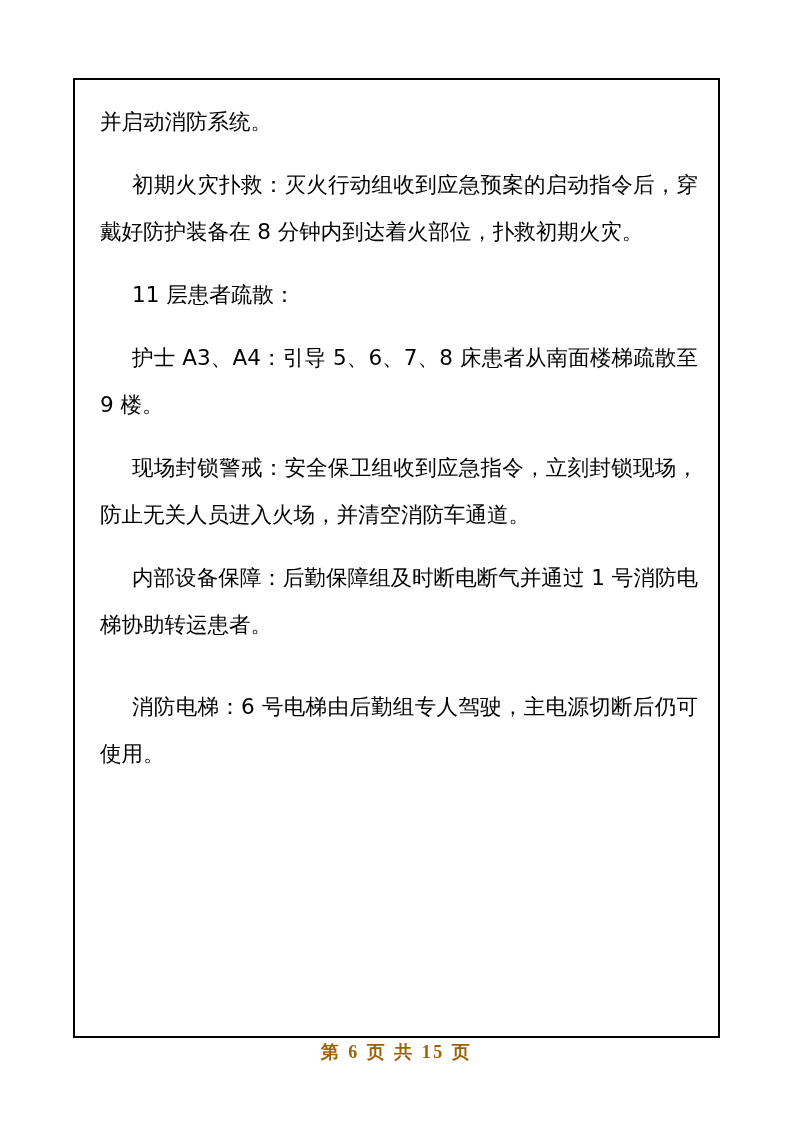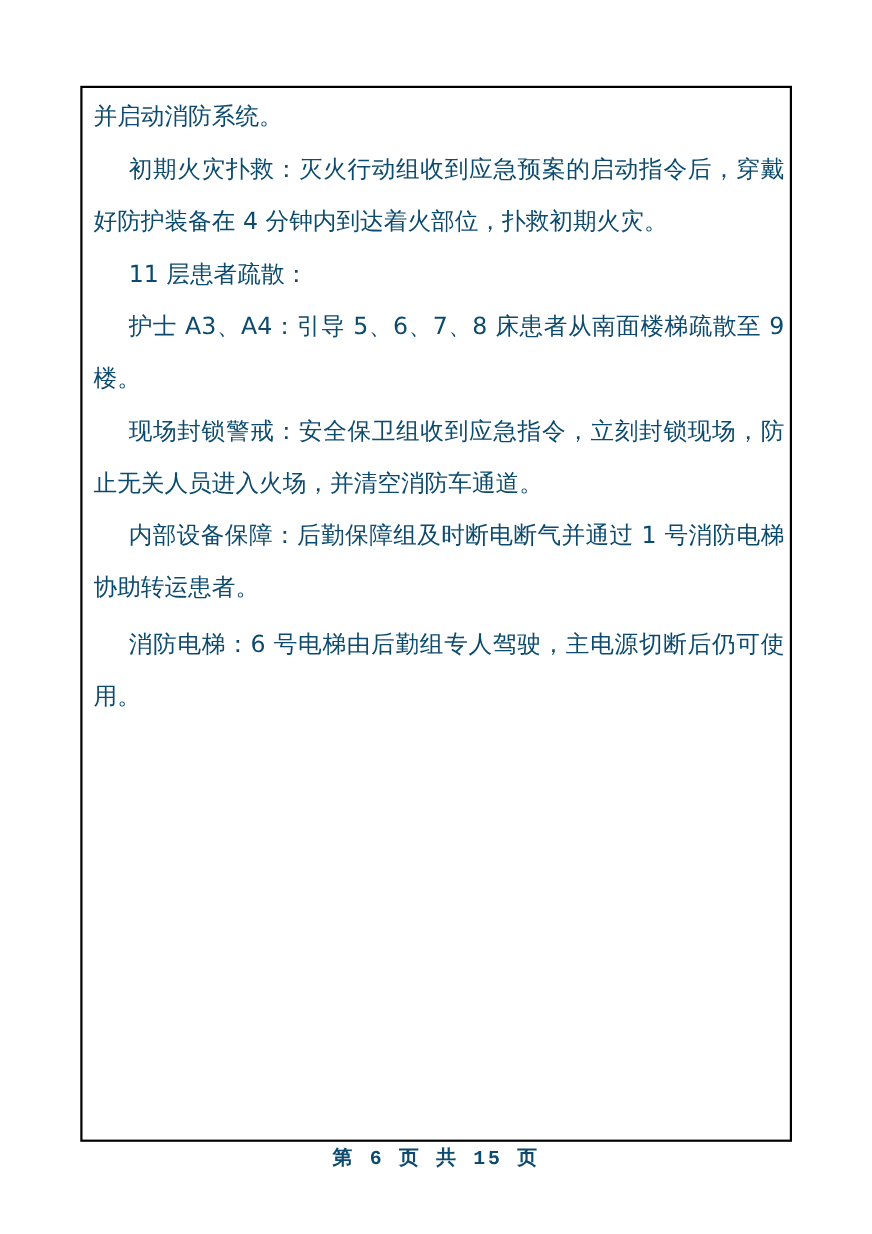--- a/index.html
+++ b/index.html
@@ -40,24 +40,24 @@
   #body-text {
     position: absolute;
     left: 9px;
     top: 2px;
     width: 630px;
   }
 
   .para {
     font-size: 21.5px;
     line-height: 47px;
-    color: #0c4a6e;
+    color: #000000;
     text-align: justify;
     text-justify: inter-ideograph;
-    margin: 1px;
+    margin: 16px;
     letter-spacing: 0px;
     word-break: break-all;
   }
 
   .para.indent {
     text-indent: 32px;
   }
 
   .para.tight {
     line-height: 40px;
@@ -79,38 +79,38 @@
   #footer {
     position: absolute;
     left: 0;
     top: 1040px;
     width: 793px;
     text-align: center;
   }
 
   #footer .footer-text {
     display: inline-block;
-    font-family: Liberation Mono, monospace;
+    font-family: Liberation Serif, serif;
     font-weight: bold;
     font-size: 18px;
     letter-spacing: 2.5px;
-    color: #0c4a6e;
+    color: #a16207;
   }
 </style>
 </head>
 <body>
 
 <div id="page">
 
   <div id="content-frame">
     <div id="body-text">
 
       <p class="para">并启动消防系统。</p>
 
-      <p class="para indent">初期火灾扑救：灭火行动组收到应急预案的启动指令后，穿戴好防护装备在 4 分钟内到达着火部位，扑救初期火灾。</p>
+      <p class="para indent">初期火灾扑救：灭火行动组收到应急预案的启动指令后，穿戴好防护装备在 8 分钟内到达着火部位，扑救初期火灾。</p>
 
       <p class="para indent">11 层患者疏散：</p>
 
 
 
       <p class="para indent">护士 A3、A4：引导 5、6、7、8 床患者从南面楼梯疏散至 9 楼。</p>
 
       <p class="para indent">现场封锁警戒：安全保卫组收到应急指令，立刻封锁现场，防止无关人员进入火场，并清空消防车通道。</p>
 
       <p class="para indent">内部设备保障：后勤保障组及时断电断气并通过 1 号消防电梯协助转运患者。</p>

